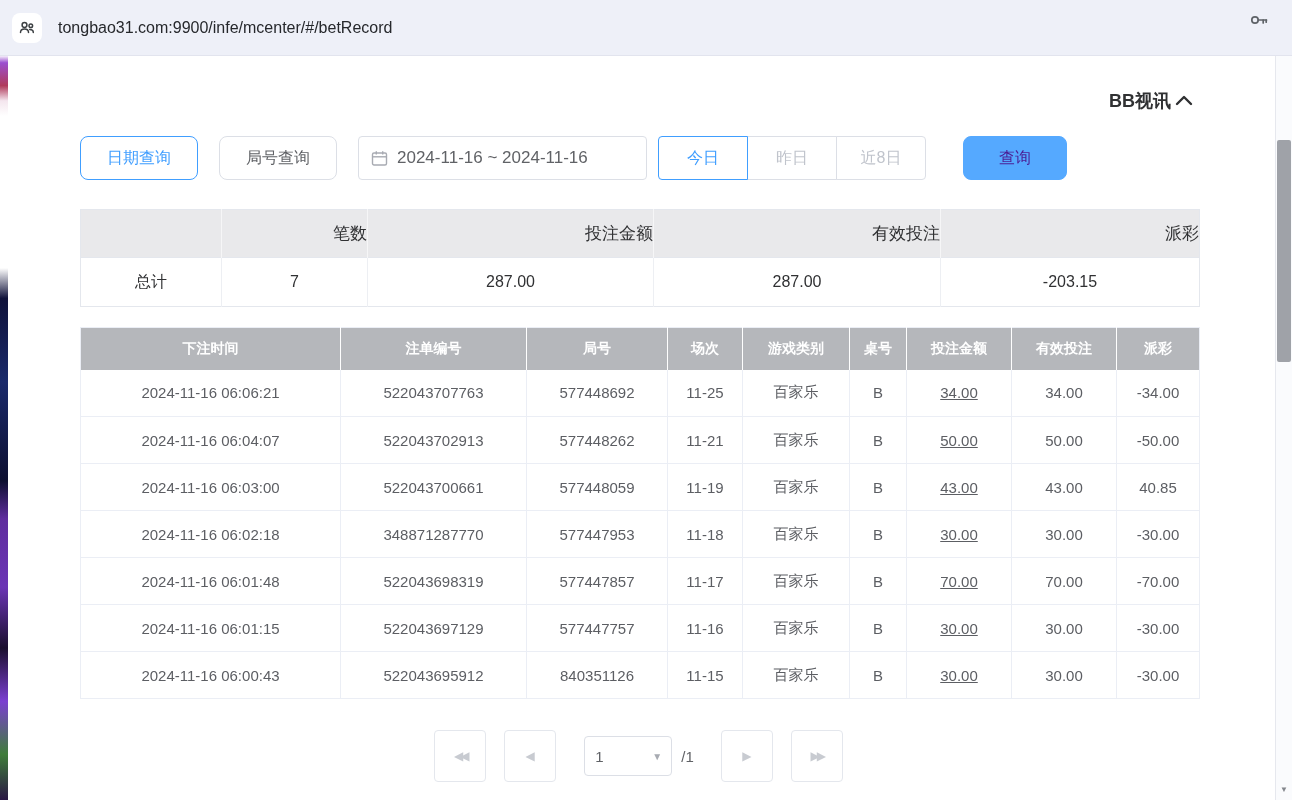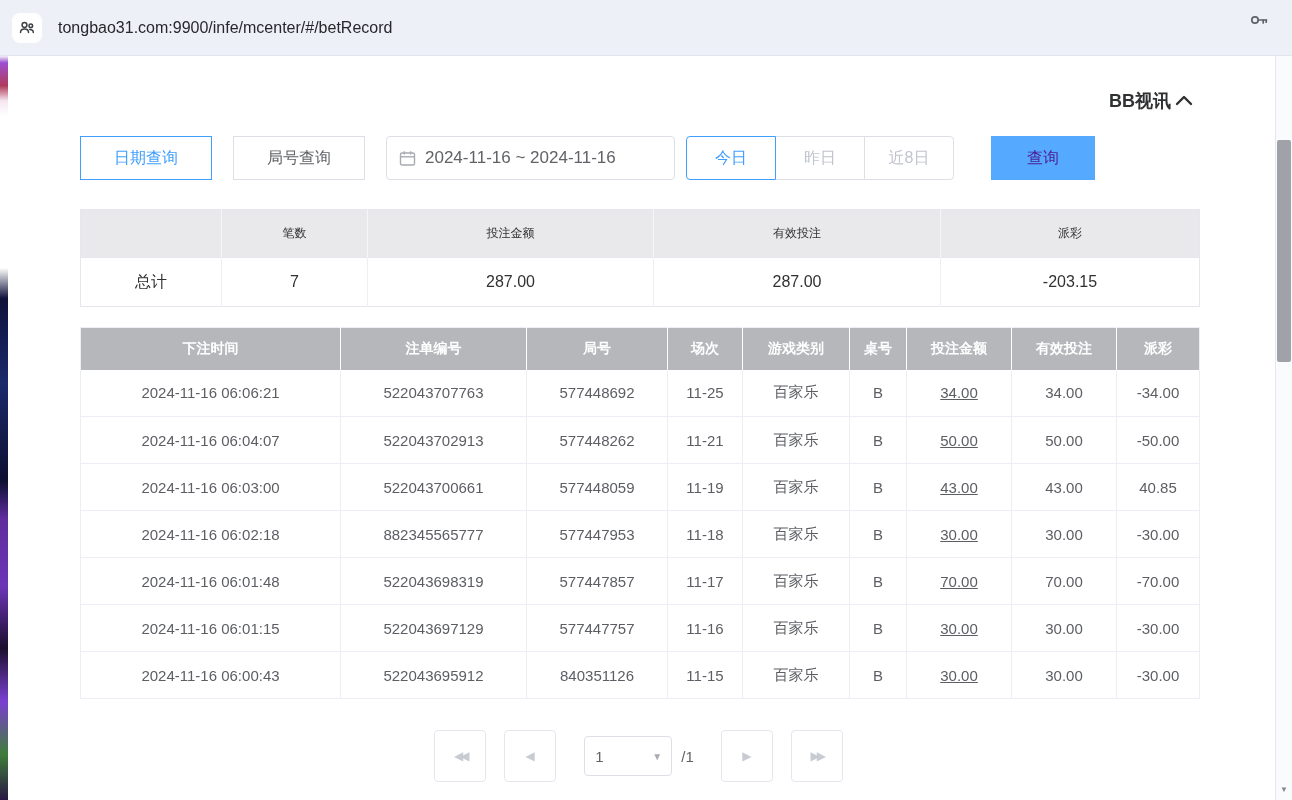--- a/index.html
+++ b/index.html
@@ -34,40 +34,40 @@
   .modal { position:absolute; left:8px; right:17px; top:0; bottom:0; background:#fff; }
   .modal-inner { margin:7px 2px 0 2px; border-top:1px dashed #c9c9c9; height:752px;
     padding:0 76px 0 70px; }
 
   .panel-header { margin-top:40px; display:flex; justify-content:flex-end; align-items:center; }
   .panel-title { font-size:18px; font-weight:bold; color:#303133; }
   .collapse-btn { cursor:pointer; padding:4px; }
 
   
   .filters { margin-top:22px; display:flex; align-items:center; }
-  .btn { height:44px; padding:0 33px; border-radius:0; font-size:16px; background:#fff;
+  .btn { height:44px; padding:0 26px; border-radius:8px; font-size:16px; background:#fff;
     border:1px solid #dcdfe6; color:#606266; display:inline-flex; align-items:center;
     justify-content:center; cursor:pointer; white-space:nowrap; }
   .btn.blue-outline { border-color:#409eff; color:#409eff; position:relative; z-index:2; }
   .btn.muted { color:#c0c4cc; }
   .btn.primary { background:#55a9ff; border-color:#55a9ff; color:#4c1d95; width:104px;margin-left:25px; }
   .mr21 { margin-right:21px; } .mr11 { margin-right:11px; } .mr12 { margin-right:12px; }
   .date-input { width:289px; height:44px; border:1px solid #dcdfe6; border-radius:4px;
     display:flex; align-items:center; padding:0 12px; cursor:pointer; background:#fff; }
   .date-input .txt { margin-left:9px; font-size:17px; color:#606266; }
   .day-group { display:flex; }
   .day-group .btn { border-radius:0; width:90px; padding:0; margin-left:-1px; }
   .day-group .btn:first-child { border-radius:4px 0 0 4px; margin-left:0; }
   .day-group .btn:last-child { border-radius:0 4px 4px 0; }
 
   
   table { border-collapse:collapse; table-layout:fixed; width:1119px; }
   .summary-table { margin-top:29px; border:1px solid #e4e7ed; }
-  .summary-table th { height:48px; background:#e9e9eb; font-size:12px; font-weight:normal;
-    color:#303133; text-align:center; border-right:1px solid #f6f6f7; }
+  .summary-table th { height:48px; background:#e9e9eb; font-size:17px; font-weight:normal;
+    color:#303133; text-align:right; border-right:1px solid #f6f6f7; }
   .summary-table th:last-child { border-right:none; }
   .summary-table td { height:49px; font-size:16px; color:#303133; text-align:center;
     border-right:1px solid #edeff3; border-top:1px solid #e4e7ed; background:#fff; }
   .summary-table td:last-child { border-right:none; }
 
   
   .main-table { margin-top:20px; border:1px solid #ebeef5; }
   .main-table th { height:42px; background:#b5b7bb; color:#fff; font-size:14px; font-weight:bold;
     text-align:center; border-right:1px solid #fff; }
   .main-table th:last-child { border-right:none; }
@@ -228,21 +228,21 @@
           <td>577448059</td>
           <td>11-19</td>
           <td>百家乐</td>
           <td>B</td>
           <td class="bet-link">43.00</td>
           <td>43.00</td>
           <td>40.85</td>
         </tr>
         <tr>
           <td>2024-11-16 06:02:18</td>
-          <td>882345565777</td>
+          <td>348871287770</td>
           <td>577447953</td>
           <td>11-18</td>
           <td>百家乐</td>
           <td>B</td>
           <td class="bet-link">30.00</td>
           <td>30.00</td>
           <td class="neg">-30.00</td>
         </tr>
         <tr>
           <td>2024-11-16 06:01:48</td>

